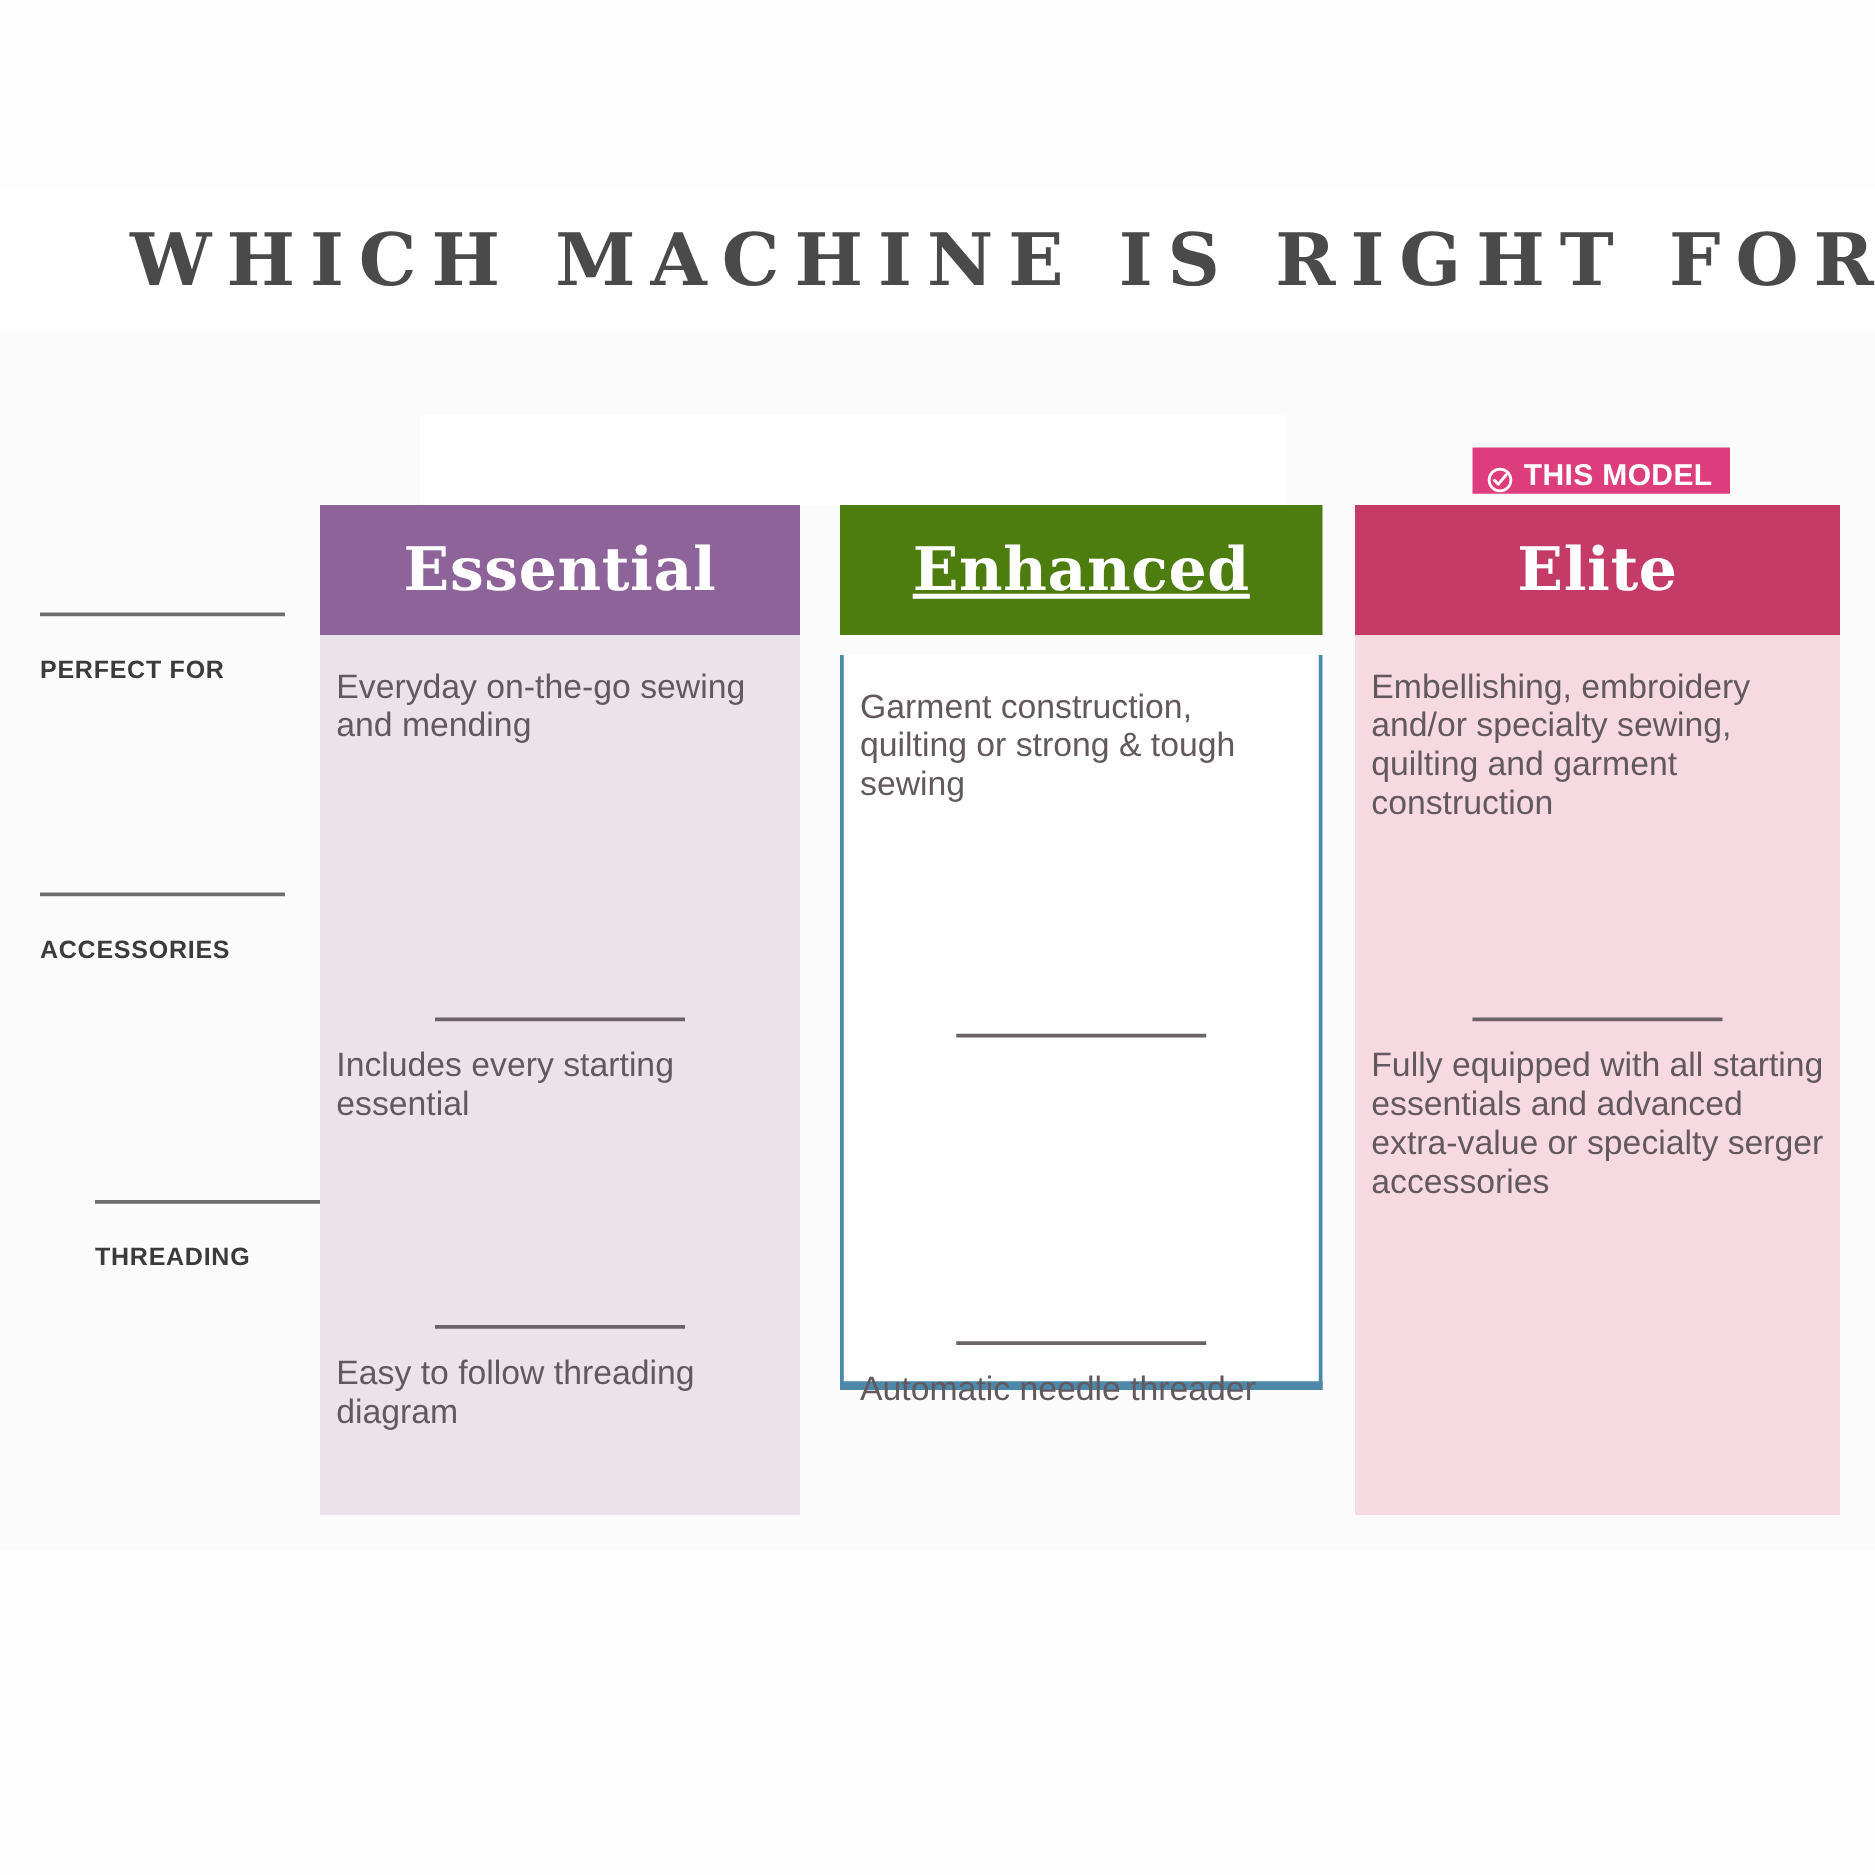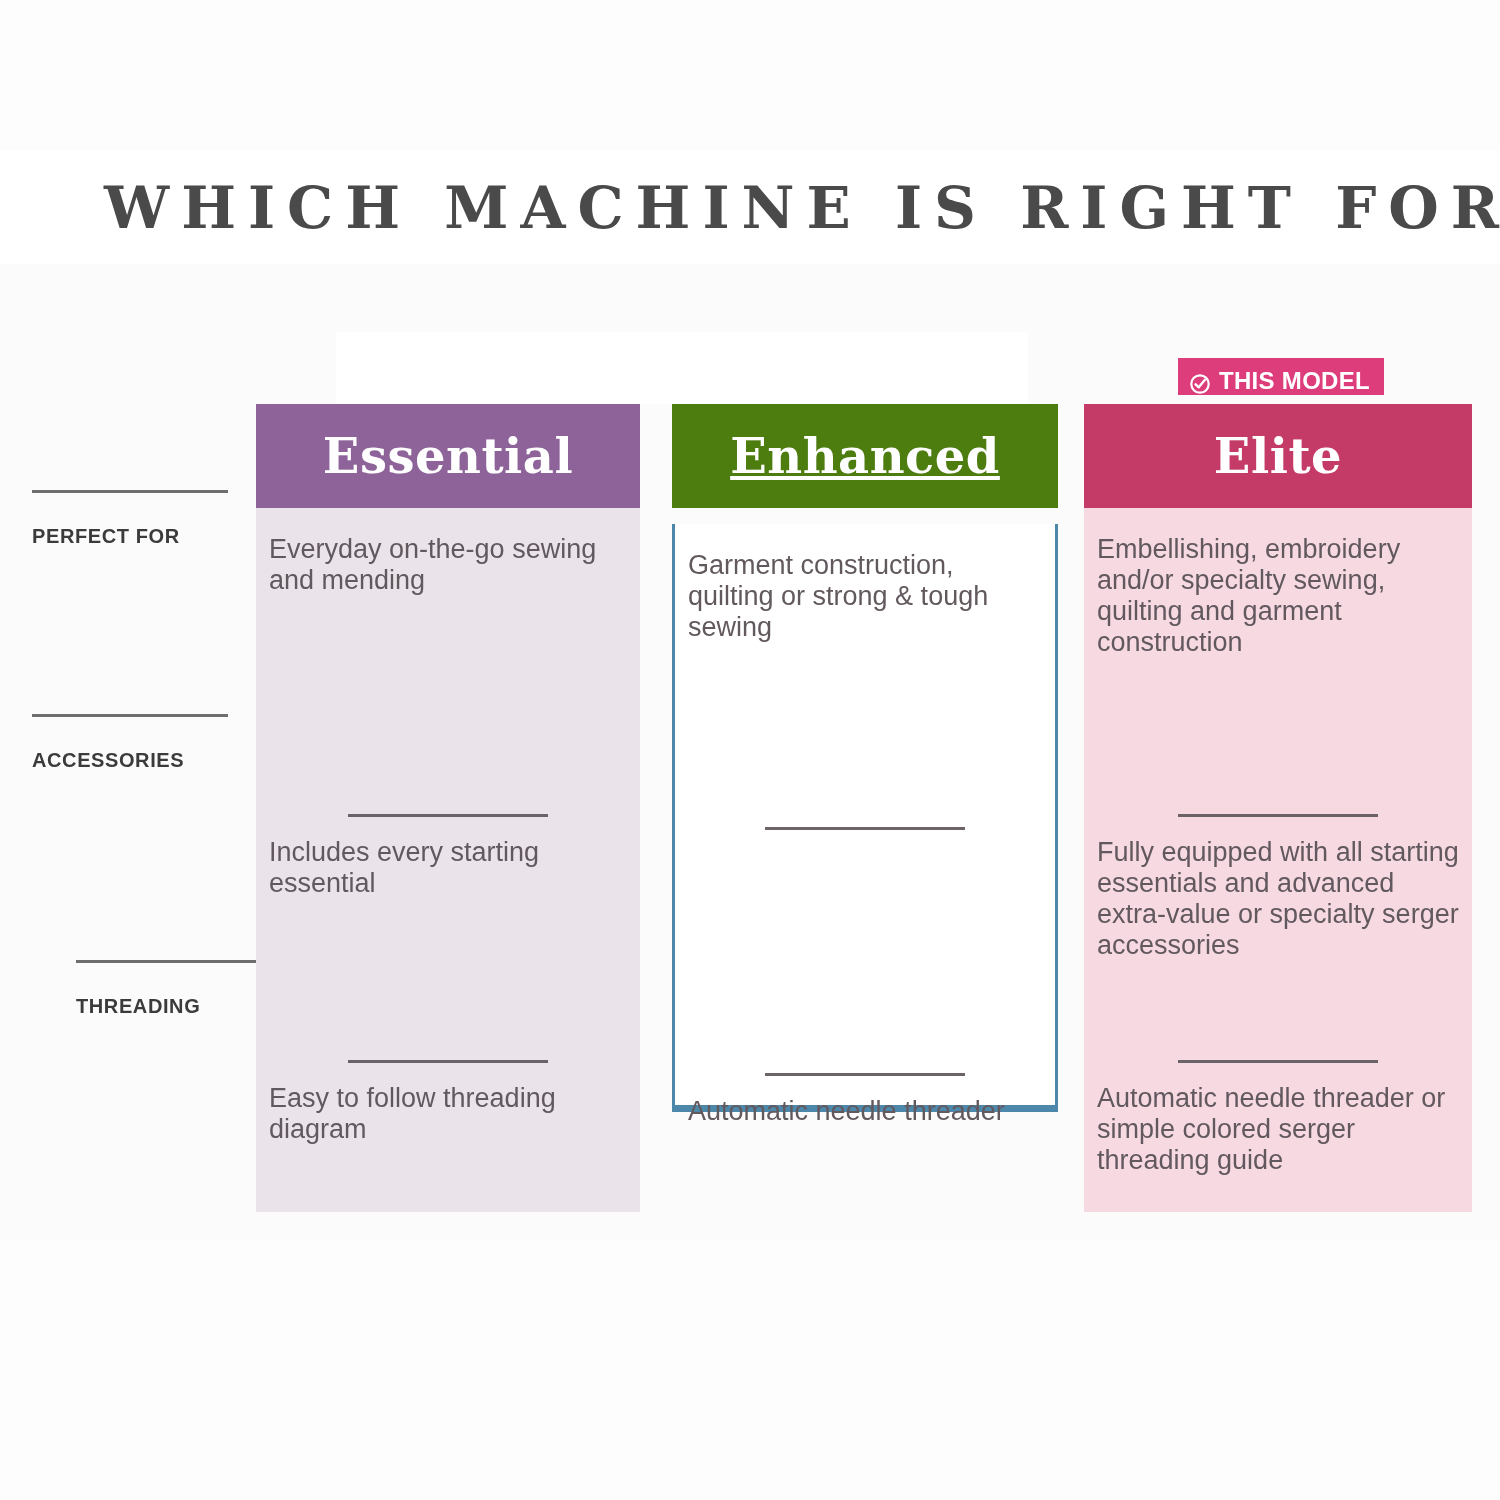--- a/index.html
+++ b/index.html
@@ -260,20 +260,16 @@
     <div class="col-head">Elite</div>
     <div class="col-body">
       <div class="cell cell-first" style="top: 26px;">
 
         <div class="cell-text">Embellishing, embroidery and/or specialty sewing, quilting and garment construction</div>
       </div>
       <div class="cell" style="top: 306px;">
         <div class="cell-divider"></div>
         <div class="cell-text">Fully equipped with all starting essentials and advanced extra-value or specialty serger accessories</div>
       </div>
-      <div class="cell" style="top: 552px;">
-        <div class="cell-divider"></div>
-        <div class="cell-text">Automatic needle threader or simple colored serger threading guide</div>
-      </div>
     </div>
   </div>
 
 </div>
 
 </body></html>

